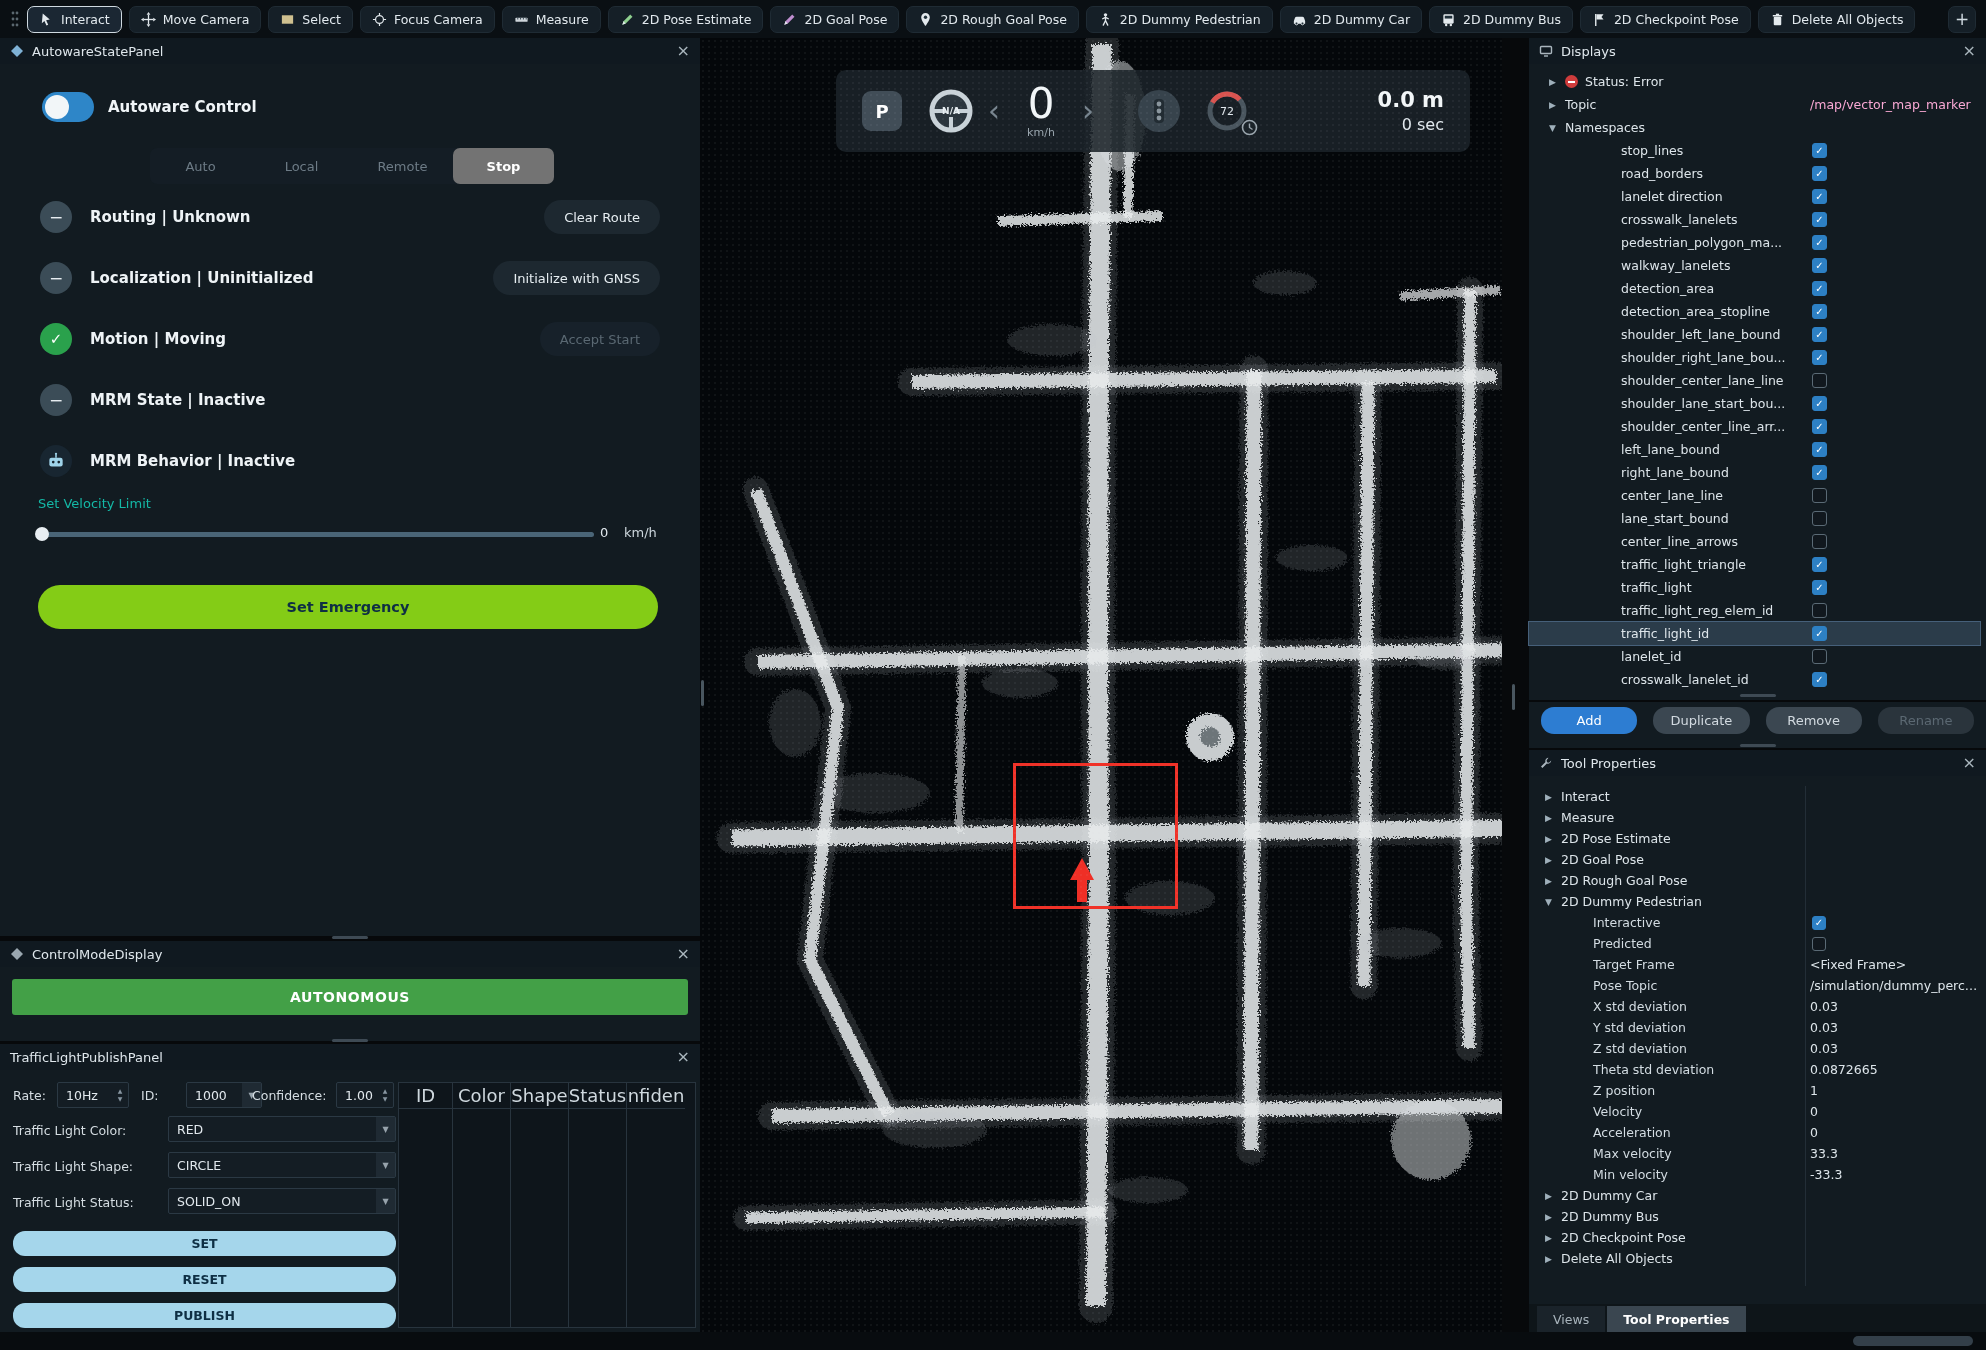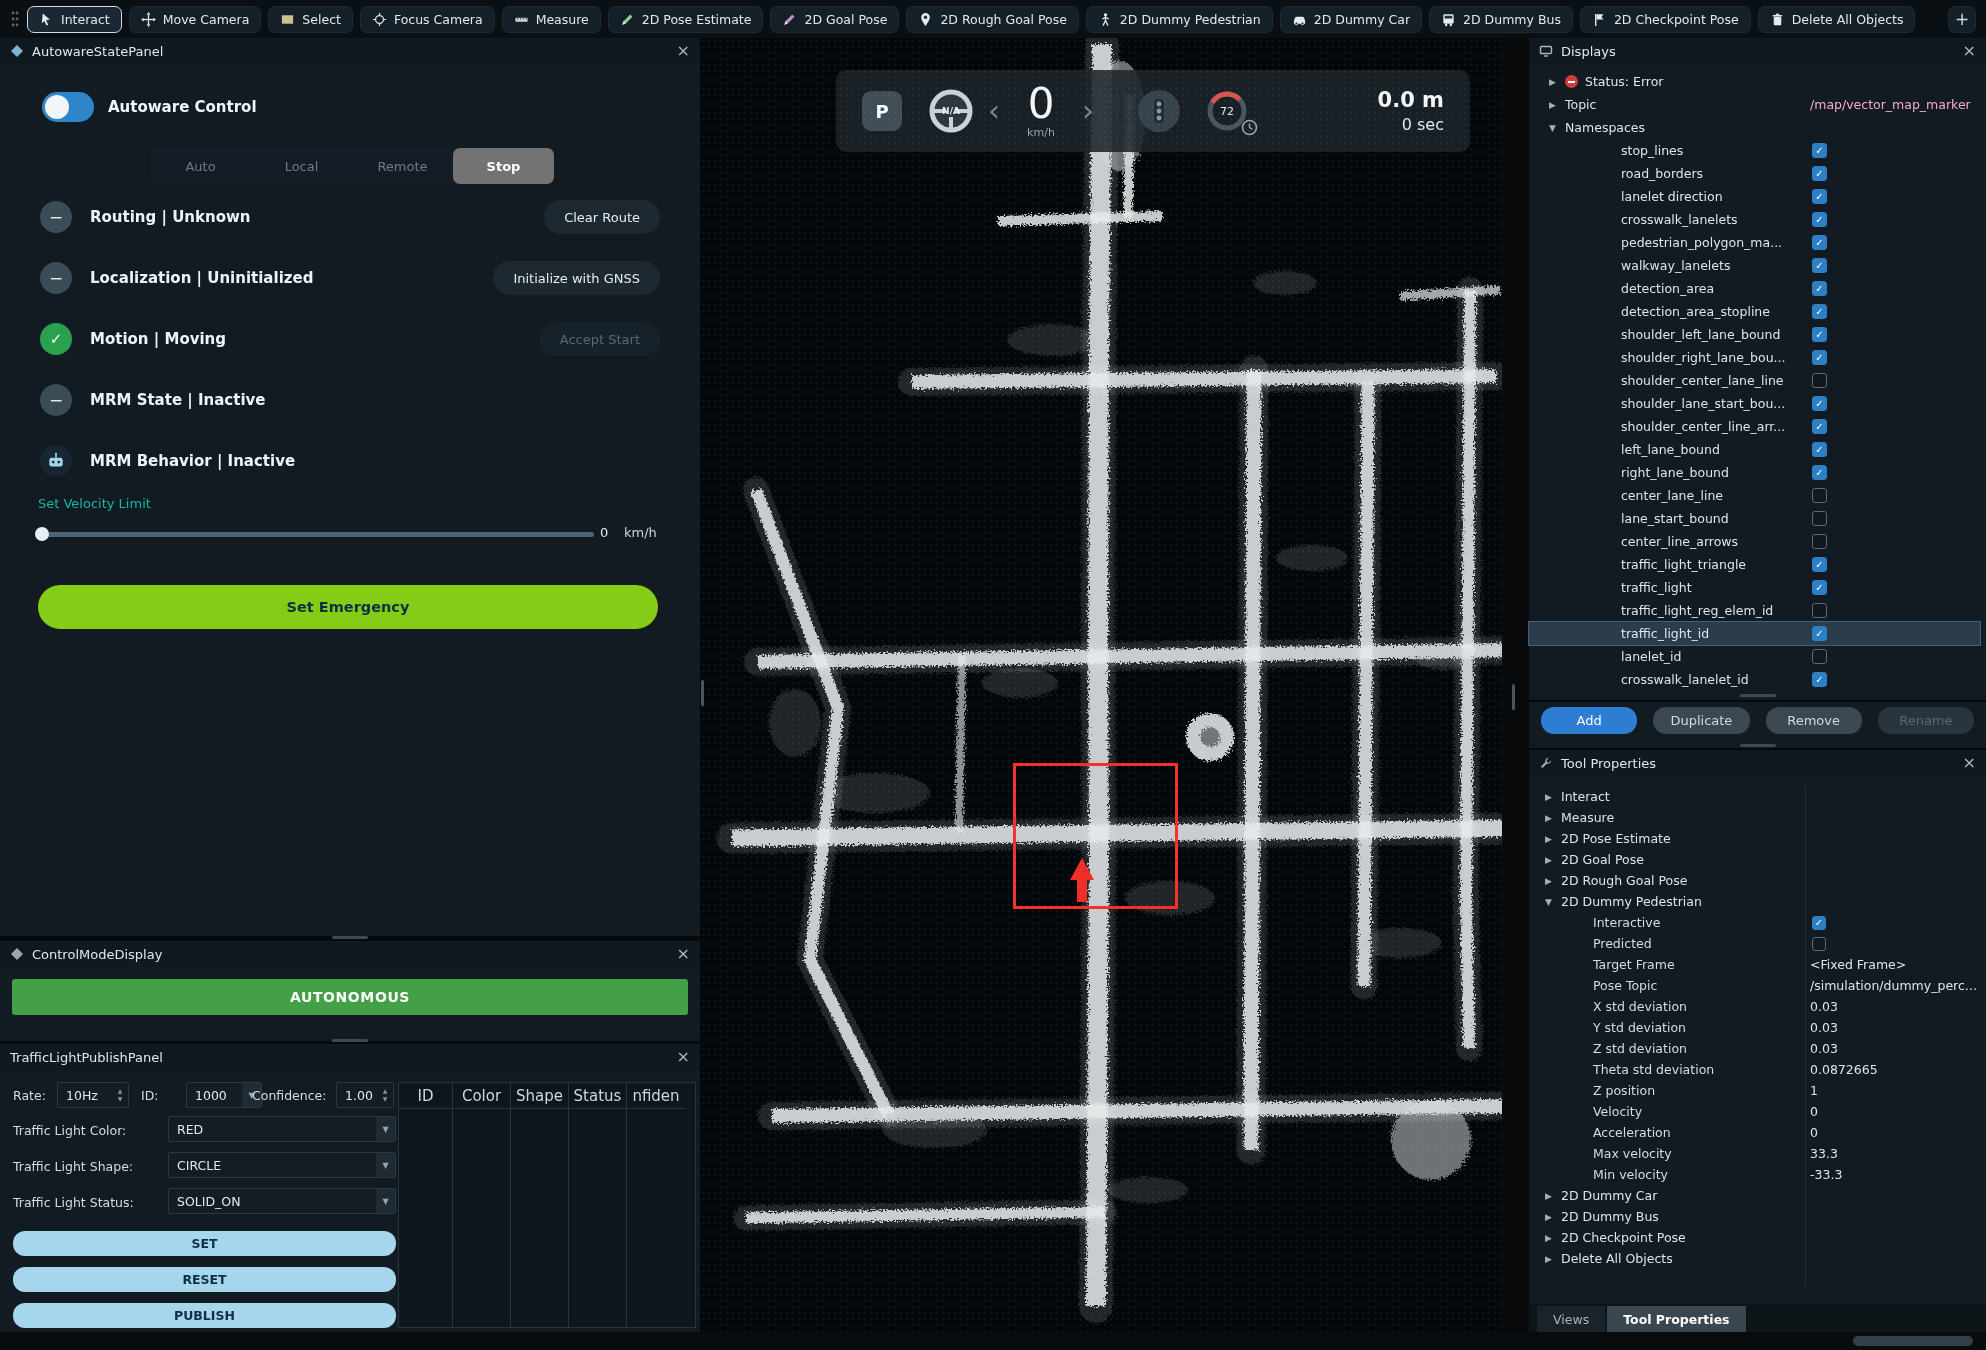--- a/index.html
+++ b/index.html
@@ -81,21 +81,21 @@
     display:flex; align-items:center; justify-content:center; font-size:8px; color:#97a3ac; }
   #tlpp-buttons { position:absolute; left:13px; top:187px; width:383px;
     display:flex; flex-direction:column; gap:11px; }
   .tlpp-btn { height:25px; border-radius:12px; background:#a5d6eb; color:#0e2f44;
     font-weight:bold; font-size:12.5px; display:flex; align-items:center; justify-content:center; }
   #tl-table { position:absolute; left:398px; top:38px; right:4px; bottom:4px;
     background:#0e151b; border:1px solid #28343e; display:flex; }
   .tl-col { display:flex; flex-direction:column; border-right:1px solid #28343e; }
   .tl-col:last-child { border-right:none; }
   .tl-col-h { height:26px; display:flex; align-items:center; justify-content:center;
-    font-size:15px; color:#cfd8de; border-bottom:1px solid #28343e; }
+    font-size:18px; color:#cfd8de; border-bottom:1px solid #28343e; }
   .tl-col-b { flex:1; }
   
   .map { position:absolute; left:700px; top:38px; width:802px; height:1294px;
     background:#04070a; overflow:hidden; }
   .map::after { content:""; position:absolute; inset:0; pointer-events:none;
     background-image:radial-gradient(rgba(205,215,220,0.06) 1px, transparent 1.4px);
     background-size:6px 6px; }
   .map-svg { position:absolute; inset:0; width:100%; height:100%; }
   .red-box { position:absolute; left:313px; top:725px; width:165px; height:146px;
     border:3px solid #f03228; }

